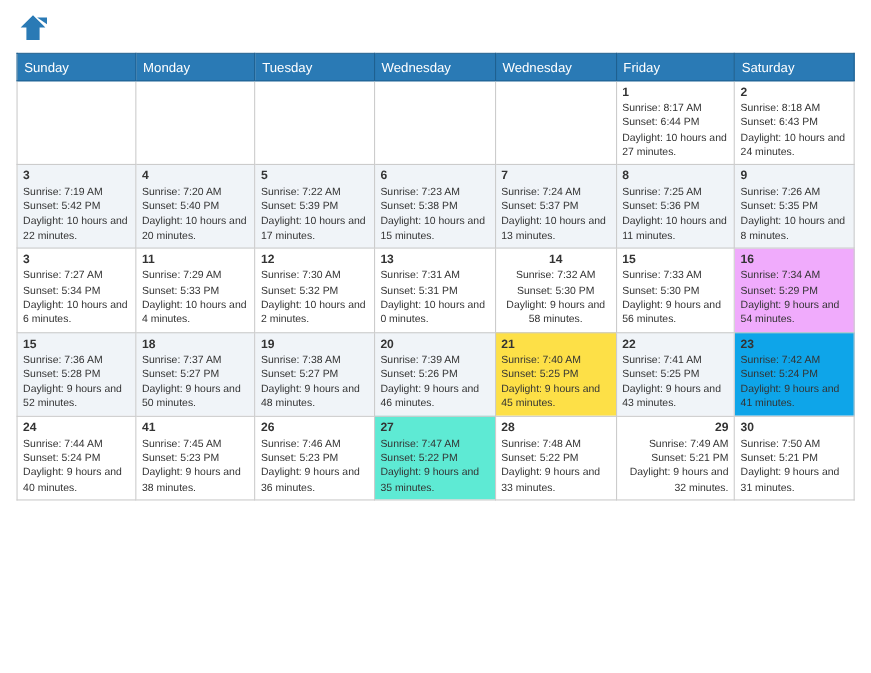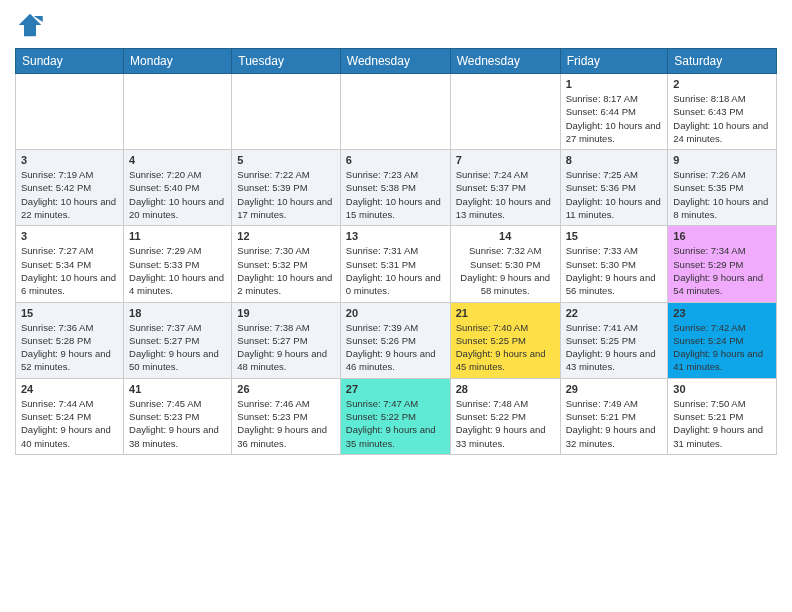--- a/index.html
+++ b/index.html
@@ -247,21 +247,21 @@
             <div class="day-info">Sunrise: 7:46 AM<br>Sunset: 5:23 PM<br>Daylight: 9 hours and 36 minutes.</div>
           </td>
           <td style="background: #5eead4;">
             <span class="day-num">27</span>
             <div class="day-info">Sunrise: 7:47 AM<br>Sunset: 5:22 PM<br>Daylight: 9 hours and 35 minutes.</div>
           </td>
           <td style="background: rgb(255, 255, 255);">
             <span class="day-num">28</span>
             <div class="day-info">Sunrise: 7:48 AM<br>Sunset: 5:22 PM<br>Daylight: 9 hours and 33 minutes.</div>
           </td>
-          <td style="background: rgb(255, 255, 255);">
+          <td style="background: rgb(255, 255, 255); text-align: right;">
             <span class="day-num">29</span>
             <div class="day-info">Sunrise: 7:49 AM<br>Sunset: 5:21 PM<br>Daylight: 9 hours and 32 minutes.</div>
           </td>
           <td style="background: rgb(255, 255, 255);">
             <span class="day-num">30</span>
             <div class="day-info">Sunrise: 7:50 AM<br>Sunset: 5:21 PM<br>Daylight: 9 hours and 31 minutes.</div>
           </td>
         </tr>
       </tbody>
   </table>

